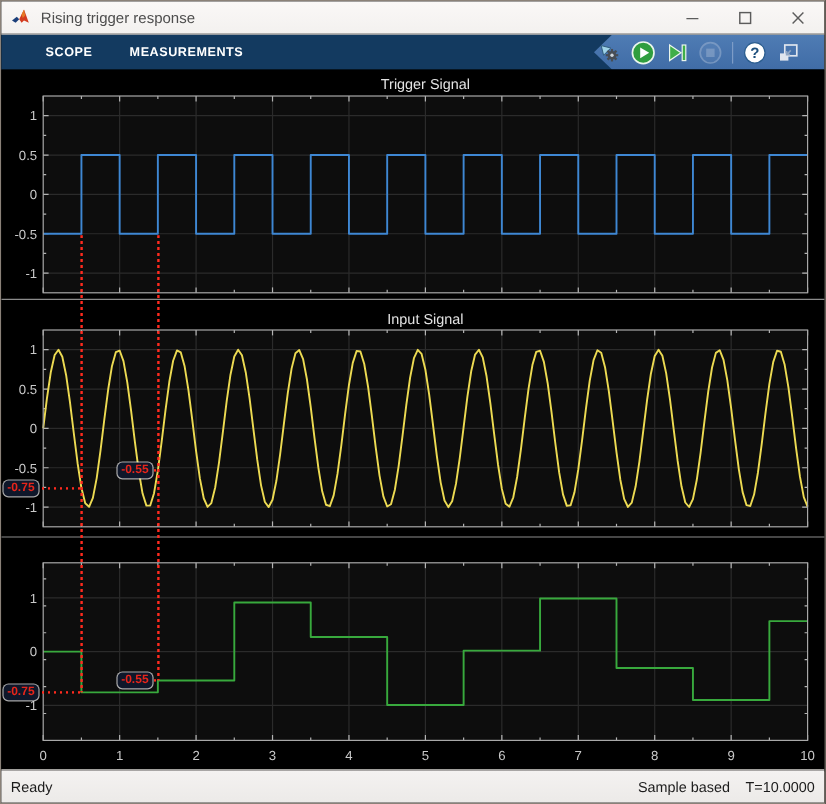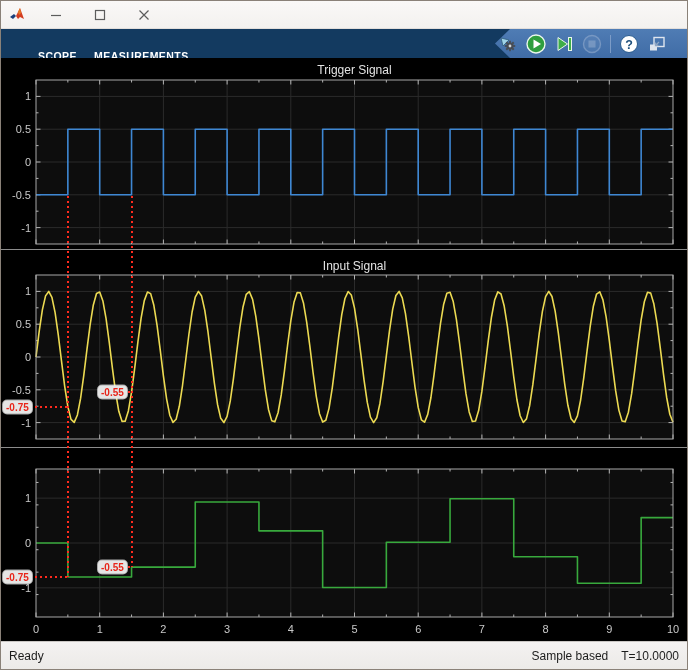--- a/index.html
+++ b/index.html
@@ -8,50 +8,51 @@
   
   .titlebar{position:absolute;left:0;top:0;width:100%;height:28px;background:linear-gradient(#faf8f7,#f3f1ef);display:flex;align-items:center;border-bottom:1px solid #e2dedb;box-sizing:border-box;}
   .titlebar .logo{width:16px;height:14px;margin:0 8px 0 9px;flex:0 0 auto;}
   .titlebar .title{font-size:12.5px;color:#4e4e4e;flex:1 1 auto;white-space:nowrap;}
   .winbtns{display:flex;height:100%;align-items:stretch;}
   .winbtn{width:44px;display:flex;align-items:center;justify-content:center;color:#5c5c5c;}
   .winbtn svg{display:block;}
 
   
   .toolbar{position:absolute;left:0;top:28px;width:100%;height:29px;background:#133a60;}
-  .tabs{position:absolute;left:0;top:12px;height:100%;display:flex;align-items:center;padding-left:37px;gap:17px;}
+  .tabs{position:absolute;left:0;top:0;height:100%;display:flex;align-items:center;padding-left:37px;gap:31px;}
   .tab{color:#fff;font-size:10.5px;font-weight:600;letter-spacing:.45px;cursor:default;}
   .toolgroup{position:absolute;right:0;top:0;height:100%;width:192px;background:linear-gradient(#4f7cb4,#406ca6);clip-path:polygon(15px 0,100% 0,100% 100%,15px 100%,0 50%);display:flex;align-items:center;justify-content:flex-end;gap:4px;padding-right:18px;box-sizing:border-box;}
   .toolbtn{width:24px;height:24px;display:flex;align-items:center;justify-content:center;flex:0 0 auto;}
   .toolsep{width:1px;height:18px;background:#7d9cc7;flex:0 0 auto;margin:0 2px;}
 
   
   .scope{position:absolute;left:0;top:57px;width:688px;height:585px;background:#000;}
   .scope svg{position:absolute;left:0;top:0;}
   .panel-title{position:absolute;left:35px;width:637px;text-align:center;font-size:12px;color:#e3e3e3;pointer-events:none;}
   .cursor-v{position:absolute;width:2px;background-image:repeating-linear-gradient(to bottom,#ff2a1e 0 2px,transparent 2px 5px);}
   .cursor-h{position:absolute;height:2px;background-image:repeating-linear-gradient(to right,#ff2a1e 0 2px,transparent 2px 5px);}
-  .pill{position:absolute;transform:translateY(-50%);background:#e5e5e5;color:#e8251a;font-size:10px;font-weight:bold;line-height:13px;padding:0 3px;border-radius:4px;box-shadow:0 0 0 1px rgba(255,255,255,.65);white-space:nowrap;}
+  .pill{position:absolute;transform:translateY(-50%);background:#0f172a;color:#e8251a;font-size:10px;font-weight:bold;line-height:13px;padding:0 3px;border-radius:4px;box-shadow:0 0 0 1px rgba(255,255,255,.65);white-space:nowrap;}
 
   
   .statusbar{position:absolute;left:0;bottom:0;width:100%;height:28px;background:linear-gradient(#f4f2f1,#eceae8);border-top:1px solid #c9c6c3;box-sizing:border-box;display:flex;align-items:center;font-size:12px;color:#1c1c1c;margin-top:26px;}
   .status-left{flex:1 1 auto;padding-left:8px;}
   .status-right{display:flex;gap:13px;padding-right:8px;}
 </style>
 </head>
 <body>
 
 <div class="window">
 
   <div class="titlebar">
     <svg class="logo" viewBox="0 0 16 14">
       <polygon points="0,9 4,6 6,8 3,11" fill="#1b3f7a"></polygon>
       <polygon points="6,8 10,0 14,11 10,9 8,11" fill="#d33c20"></polygon>
       <polygon points="8,4 10,0 11,5 9,7" fill="#e57b25"></polygon>
     </svg>
+    <div class="title">Rising trigger response</div>
     <div class="winbtns">
       <div class="winbtn">
         <svg width="12" height="12" viewBox="0 0 12 12">
             <line x1="1" y1="6.5" x2="11" y2="6.5" stroke="#5c5c5c" stroke-width="1.2"></line>
           </svg>
       </div>
       <div class="winbtn">
         <svg width="12" height="12" viewBox="0 0 12 12">
             <rect x="1.5" y="1.5" width="9" height="9" fill="none" stroke="#5c5c5c" stroke-width="1.2"></rect>
           </svg>

